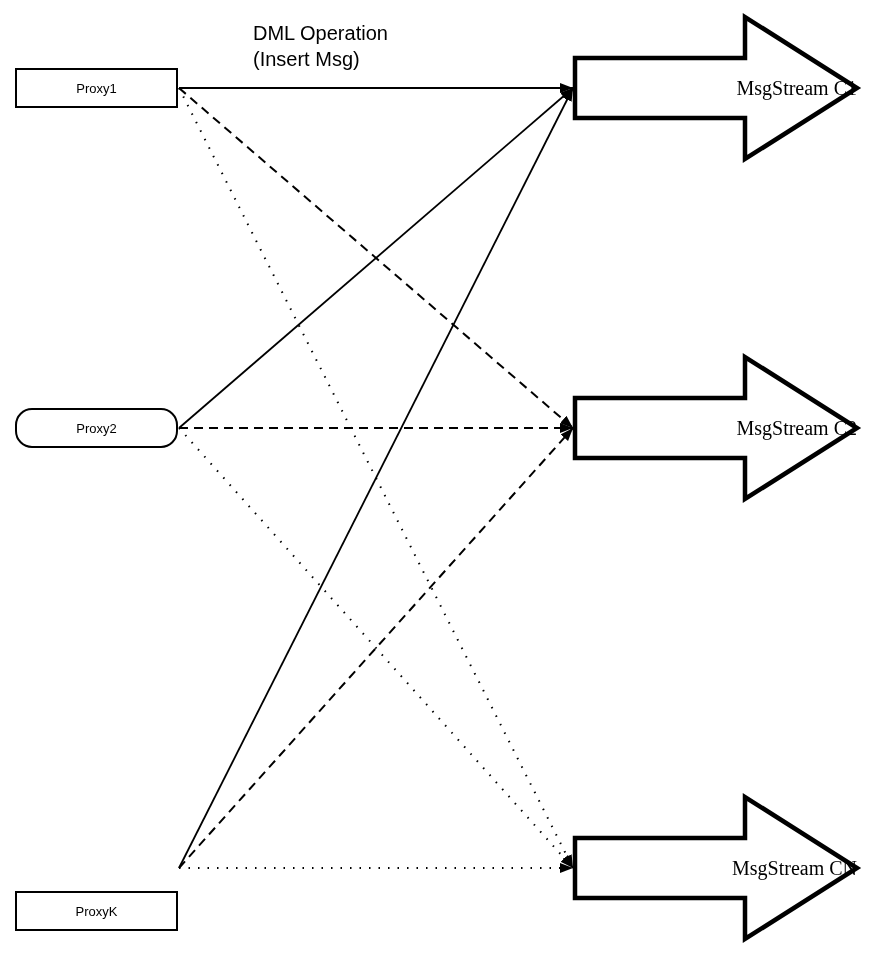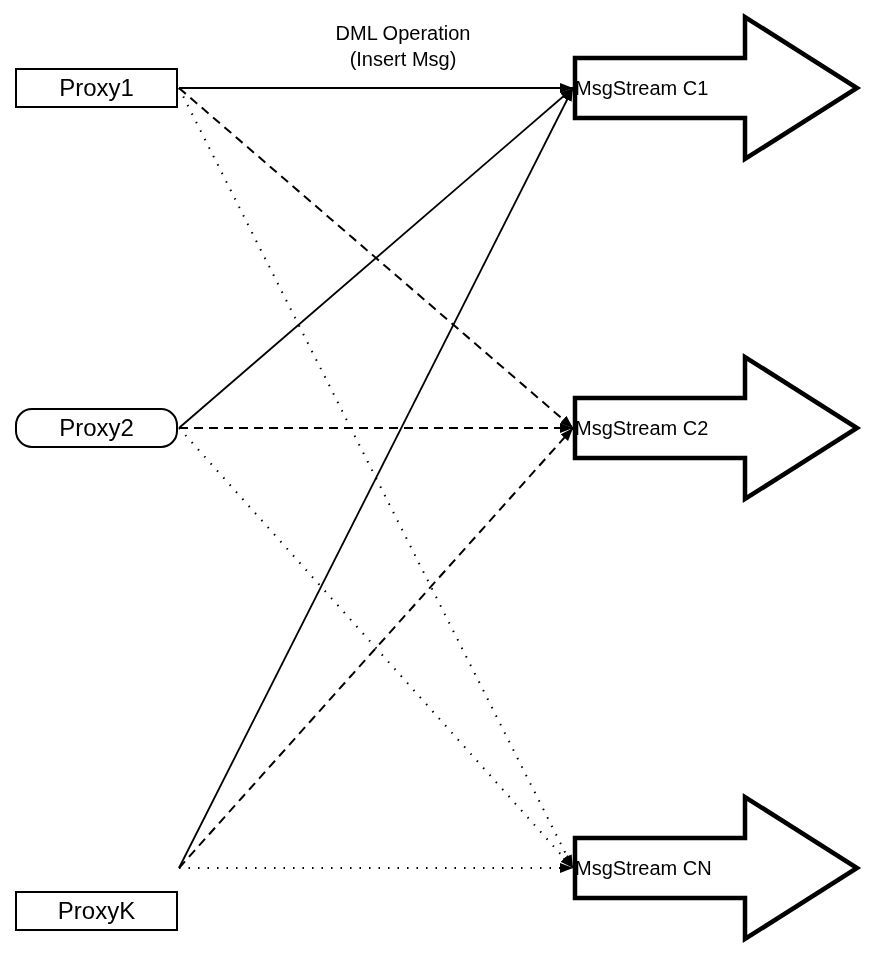--- a/index.html
+++ b/index.html
@@ -40,49 +40,49 @@
     position: absolute;
     left: 15px;
     width: 163px;
     height: 40px;
     box-sizing: border-box;
     background: #ffffff;
     border: 2.5px solid #000000;
     display: flex;
     align-items: center;
     justify-content: center;
-    font-size: 24px;
+    font-size: 13px;
     color: #000000;
   }
   .proxy-box.p1 { top: 68px; }
   .proxy-box.p2 { top: 408px; border-radius: 17px; }
   .proxy-box.pk { top: 848px; margin-top: 43px; }
   
   .stream-label {
     position: absolute;
     left: 575px;
     width: 282px;
     height: 24px;
     display: flex;
     align-items: center;
-    justify-content: flex-start;
+    justify-content: flex-end;
     font-size: 20px;
     color: #000000;
     pointer-events: none;
+    font-family: Liberation Serif, serif;
   }
   .stream-label.s1 { top: 76px; }
   .stream-label.s2 { top: 416px; }
   .stream-label.sn { top: 856px; }
   
   .diagram-title {
     position: absolute;
     left: 253px;
     top: 20px;
     width: 300px;
-    text-align: center;
     font-size: 20px;
     line-height: 26px;
     color: #000000;
   }
 </style>
 </head>
 <body>
 
 <div class="canvas">
 

